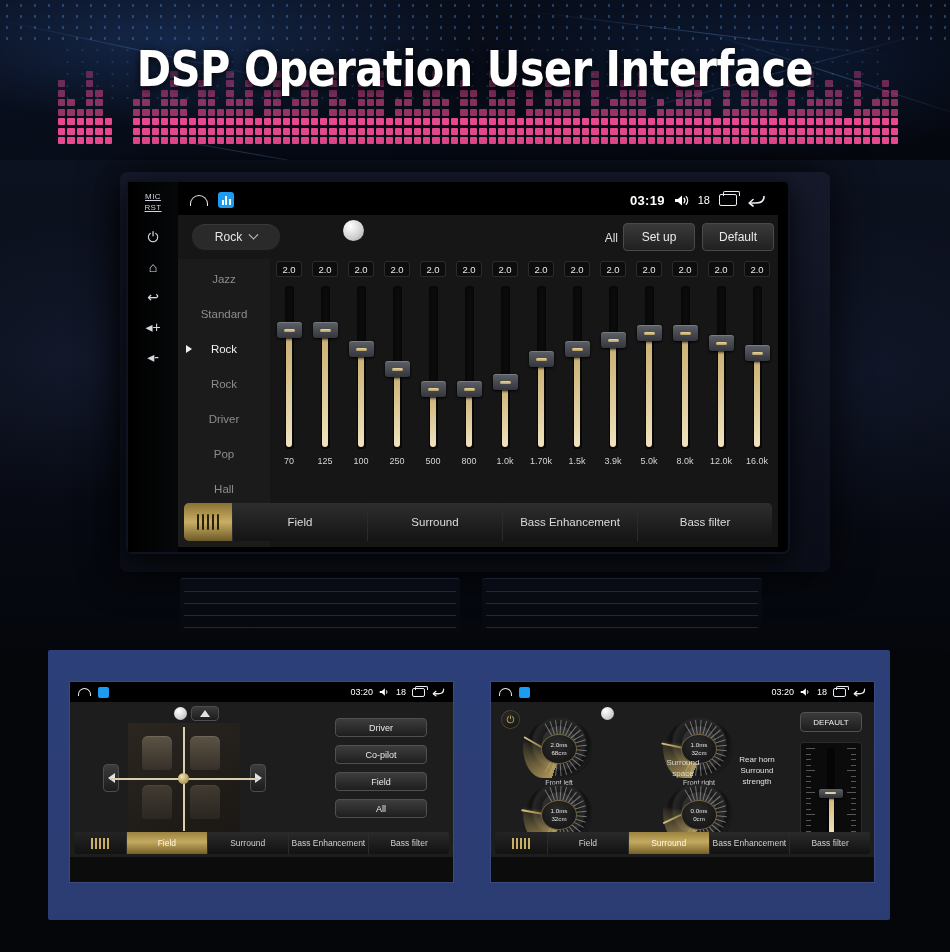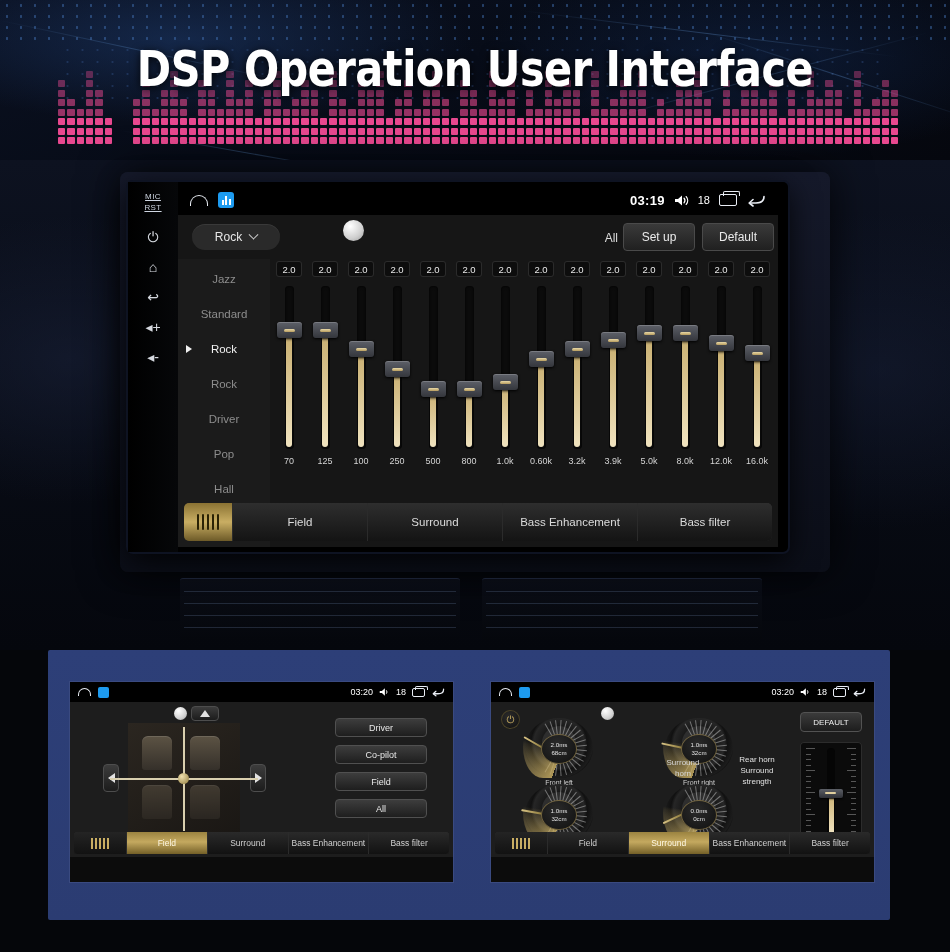--- a/index.html
+++ b/index.html
@@ -1086,31 +1086,31 @@
      <div class="eqfreq">1.0k</div>
                 </div>
                 <div class="eqband">
                   <div class="eqval">2.0</div>
      <div class="eqtrack">
        <div class="eqfill" style="height:92px"></div>
        <div class="eqknob" style="top:65px">
                       <i></i>
                     </div>
      </div>
-     <div class="eqfreq">0.60k</div>
+     <div class="eqfreq">1.70k</div>
                 </div>
                 <div class="eqband">
                   <div class="eqval">2.0</div>
      <div class="eqtrack">
        <div class="eqfill" style="height:102px"></div>
        <div class="eqknob" style="top:55px">
                       <i></i>
                     </div>
      </div>
-     <div class="eqfreq">3.2k</div>
+     <div class="eqfreq">1.5k</div>
                 </div>
                 <div class="eqband">
                   <div class="eqval">2.0</div>
      <div class="eqtrack">
        <div class="eqfill" style="height:111px"></div>
        <div class="eqknob" style="top:46px">
                       <i></i>
                     </div>
      </div>
      <div class="eqfreq">3.9k</div>
@@ -1423,21 +1423,21 @@
      <div class="knob-center">
        <span>0.0ms</span>
        <span>0cm</span>
      </div>
      <div class="knob-lab">Rear right</div>
             </div>
           </div>
 
         <div class="sur-space">
           <div>Surround</div>
-          <div>horn</div>
+          <div>space</div>
         </div>
 
         <div class="default-btn">DEFAULT</div>
 
         <div class="rear-lab">
           <div>Rear horn</div>
           <div>Surround</div>
           <div>strength</div>
         </div>
 

